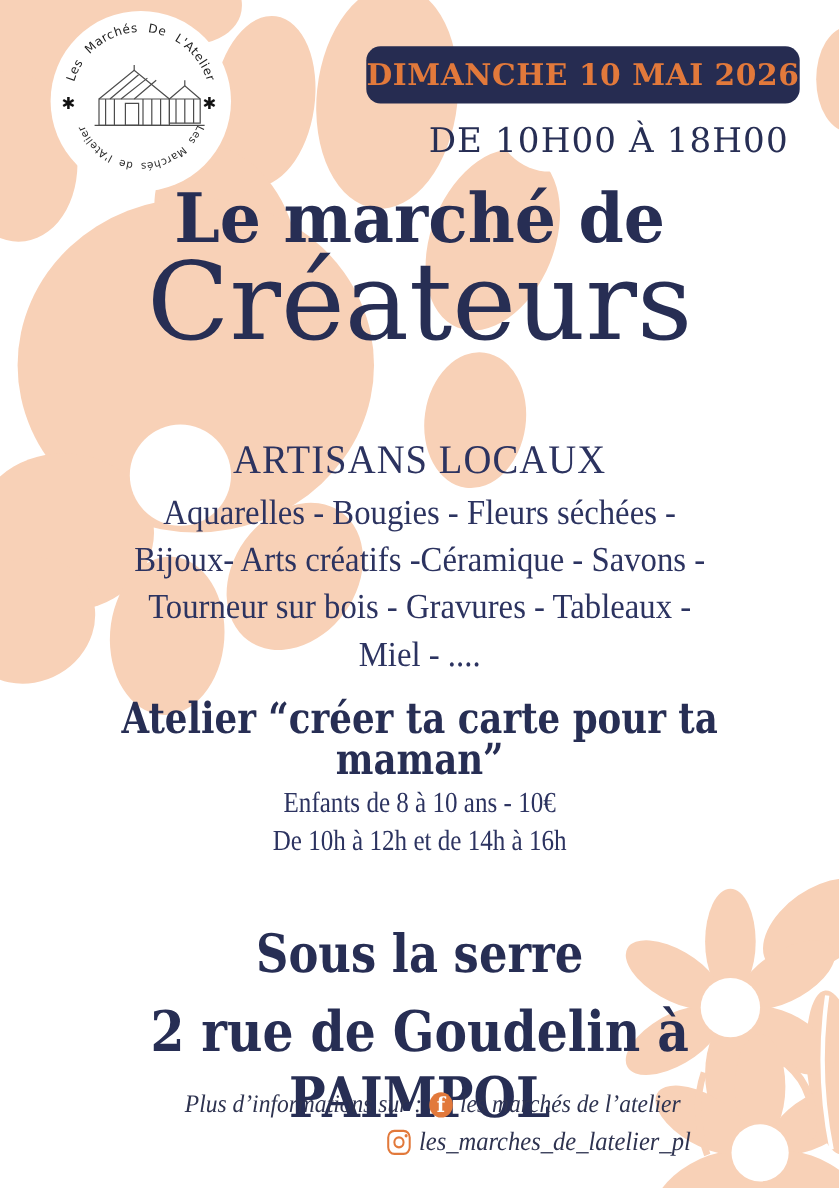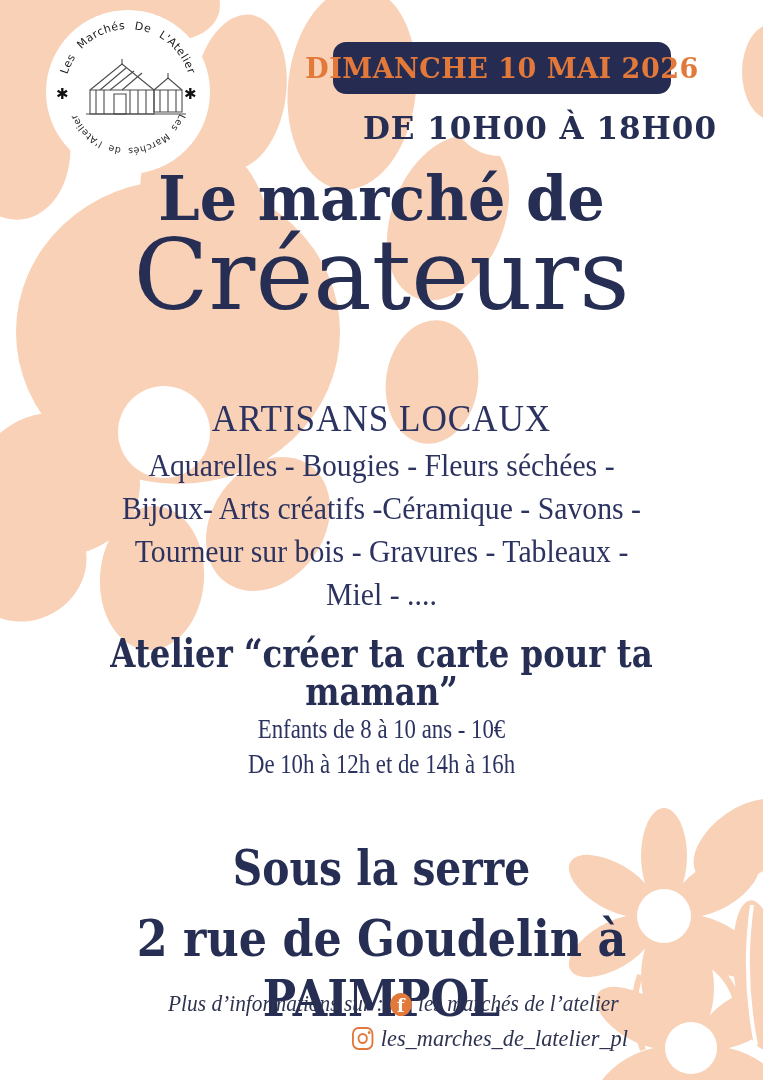--- a/index.html
+++ b/index.html
@@ -6,31 +6,31 @@
   body{
     width:763px;height:1080px;position:relative;overflow:hidden;background:#ffffff;
     font-family:"Liberation Serif",serif;
   }
   .abs{position:absolute;}
   .bg-svg{left:0;top:0;z-index:0;}
   .logo-svg{left:42px;top:6px;z-index:3;}
   .layer{left:0;width:763px;text-align:center;z-index:2;color:#272E54;}
 
   .banner{
-    left:333px;top:42px;width:338px;height:52px;z-index:2;
+    left:333px;top:42px;width:394px;height:52px;z-index:2;
     background:#262C51;border-radius:13px;
     display:flex;align-items:center;justify-content:center;
   }
   .banner span{
     font-family:"DejaVu Serif",serif;font-weight:bold;font-size:27px;
     color:#E2793B;letter-spacing:.5px;white-space:nowrap;
   }
   .hours{
     left:0;top:110px;width:717px;text-align:right;z-index:2;
-    font-family:"DejaVu Serif",serif;font-weight:bold;font-size:31px;
+    font-family:"DejaVu Serif",serif;font-weight:normal;font-size:31px;
     color:#272E54;letter-spacing:1px;
   }
   .title1{top:168px;font-family:"DejaVu Serif",serif;font-weight:bold;font-size:62px;line-height:1;transform:scaleX(.95);transform-origin:50% 50%;}
   .title2{top:226px;font-family:"DejaVu Serif",serif;font-weight:normal;font-size:98px;line-height:1;}
   .art-head{top:397px;font-size:37px;letter-spacing:1px;color:#2C3360;transform:scaleX(.95);transform-origin:50% 50%;}
   .items{top:444px;font-size:32px;line-height:43px;color:#2C3360;transform:scaleX(.93);transform-origin:50% 50%;}
   .wtitle{top:634px;font-family:"DejaVu Serif",serif;font-weight:bold;font-size:39px;line-height:38px;transform:scaleX(.83);transform-origin:50% 50%;}
   .details{top:712px;font-size:26.5px;line-height:35px;color:#2C3360;transform:scaleX(.86);transform-origin:50% 50%;}
   .loc1{top:840px;font-family:"DejaVu Serif",serif;font-weight:bold;font-size:48px;transform:scaleX(.85);transform-origin:50% 50%;}
   .loc2{top:908px;font-family:"DejaVu Serif",serif;font-weight:bold;font-size:51px;transform:scaleX(.87);transform-origin:50% 50%;}

